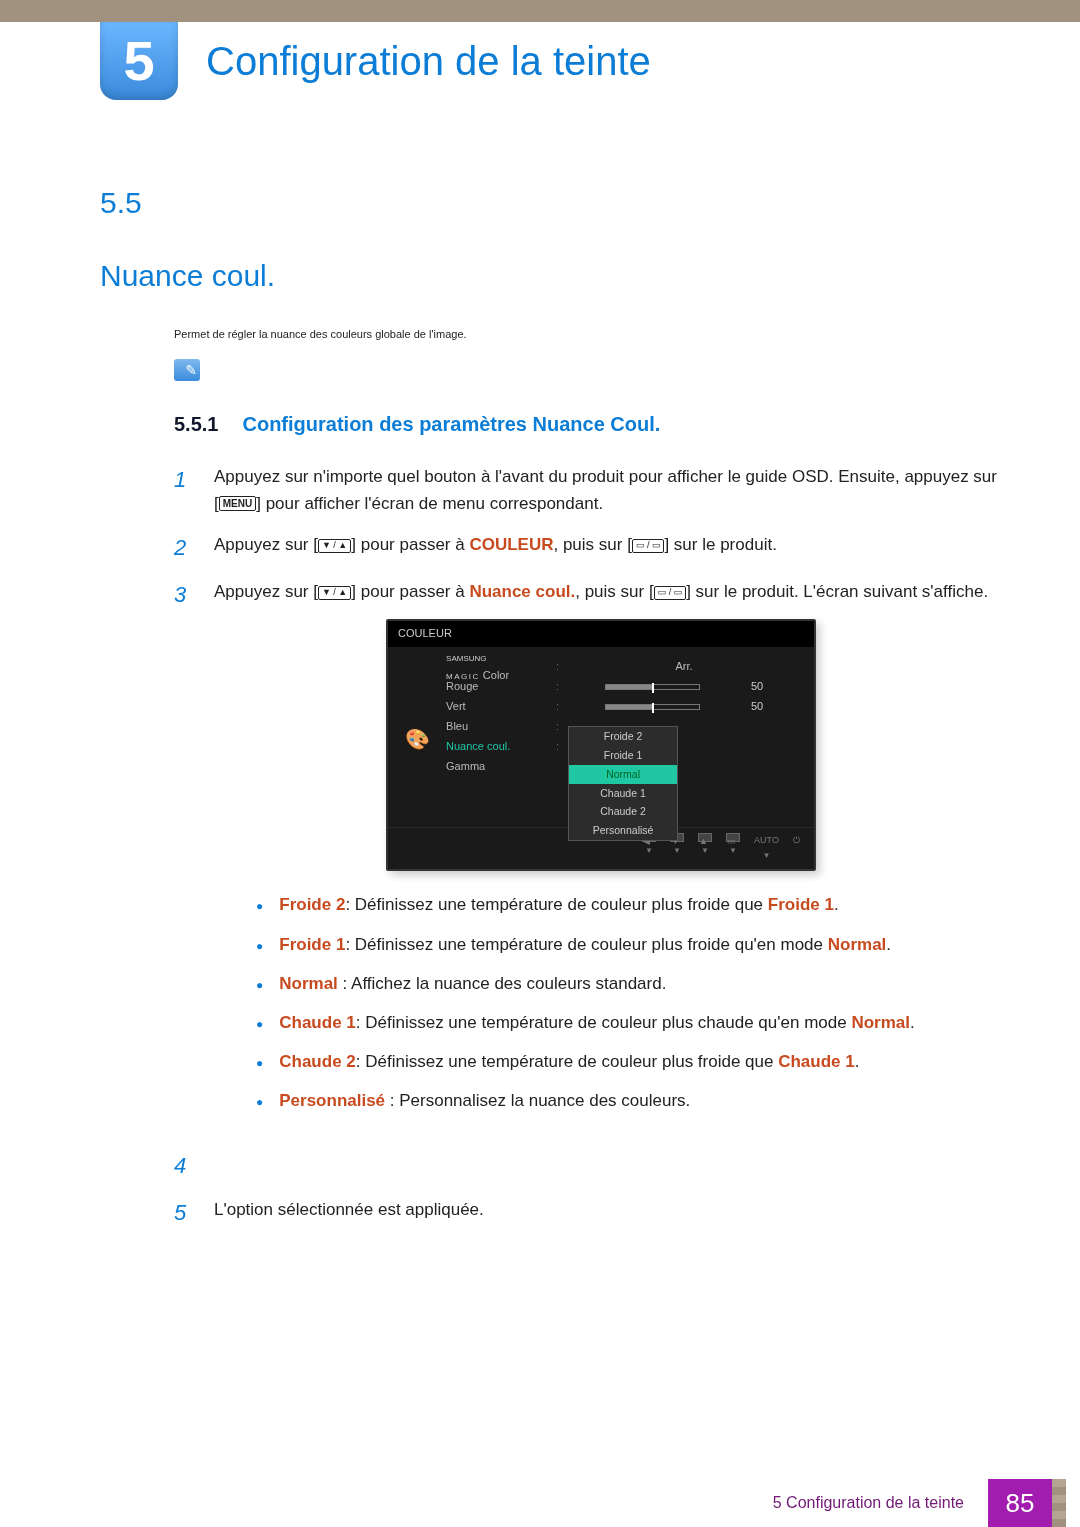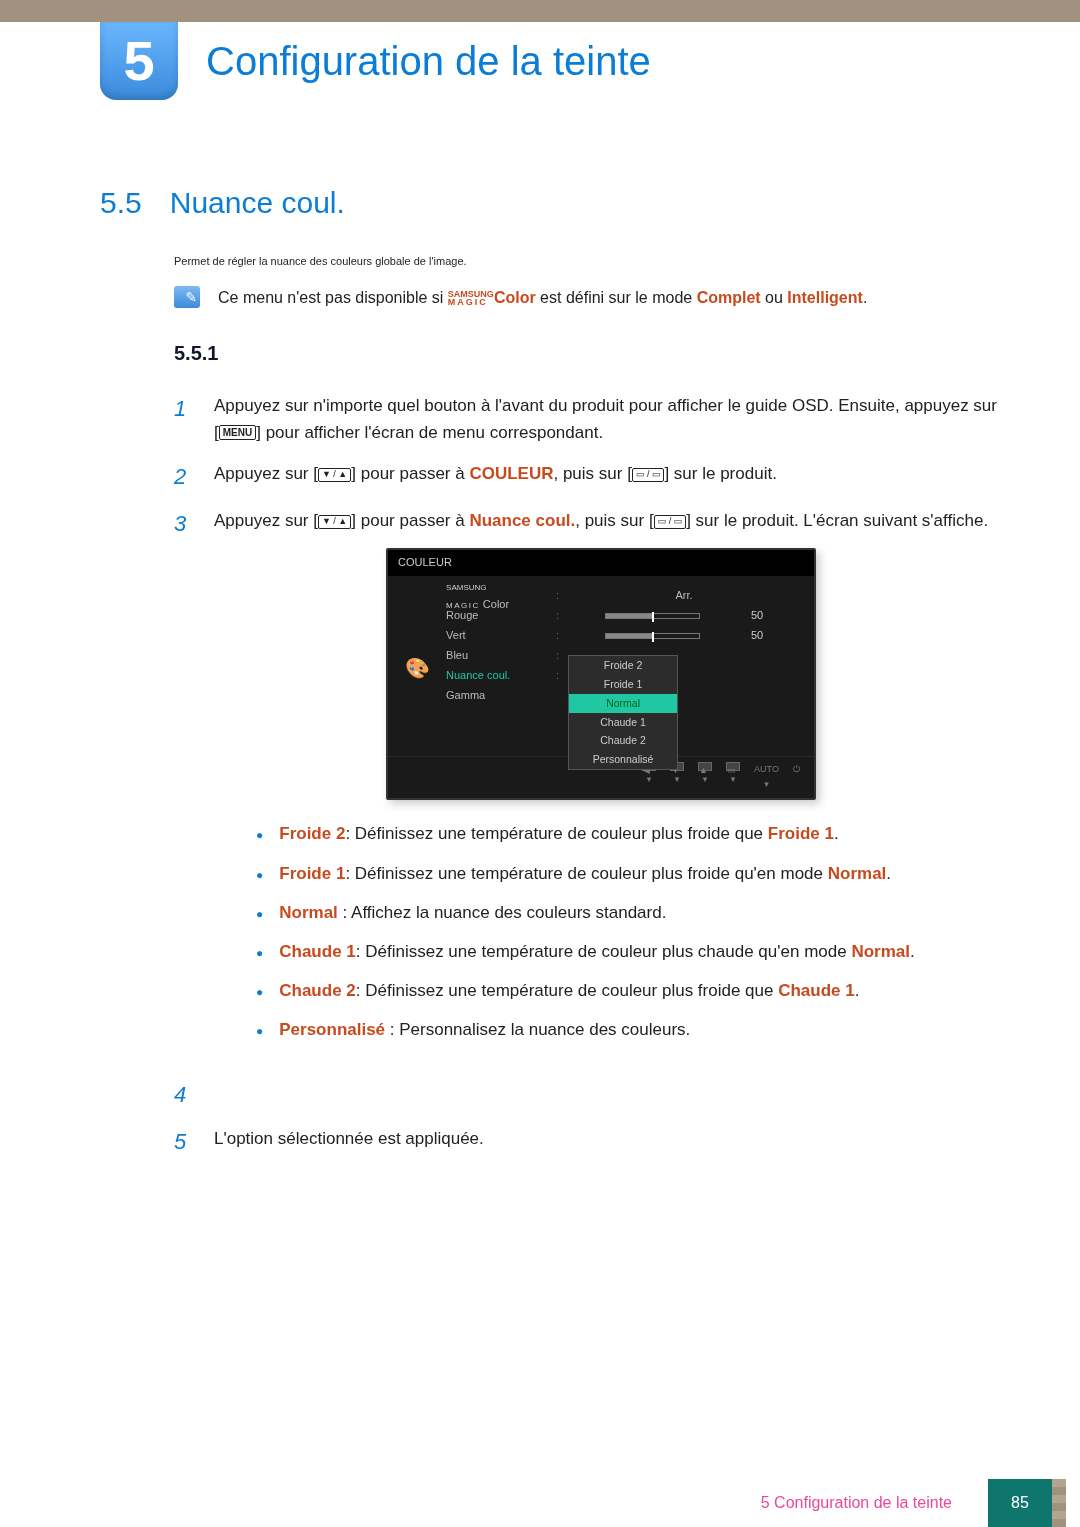--- a/index.html
+++ b/index.html
@@ -39,21 +39,21 @@
     color: #0b7dd6;
     margin-left: 28px;
     font-weight: normal;
   }
   .content {
     position: absolute;
     top: 180px;
     left: 100px;
     right: 80px;
   }
-  .section-row { display: flex; gap: 28px; margin-bottom: 28px; }
+  .section-row { display: flex; gap: 28px; margin-bottom: 28px; flex-direction: column; }
   .section-num { color: #0b7dd6; font-size: 30px; }
   .section-title { color: #0b7dd6; font-size: 30px; }
   .intro { margin: 0 0 16px 74px; font-size: 11px; }
   .note-row {
     display: flex; gap: 18px; align-items: flex-start;
     margin-left: 74px; margin-bottom: 28px;
     font-size: 16px;
   }
   .note-icon {
     width: 26px; height: 22px; flex: 0 0 26px;
@@ -116,27 +116,27 @@
   .bullets .b { display:flex; gap:16px; margin-bottom:12px; font-size:17px; }
   .bullets .dot { color:#0b7dd6; font-size:12px; margin-top:6px;}
 
   
   .footer {
     position:absolute; bottom:0; left:0; width:100%;
     display:flex; justify-content:flex-end; align-items:stretch;
     height:48px;
   }
   .footer-text {
-    display:flex; align-items:center; padding-right:36px;
-    color:#ec4899; font-size:16px;
+    display:flex; align-items:center; padding-right:24px;
+    color:#701a75; font-size:16px;
   }
   .footer-page {
-    width:64px; background:#0f766e; color:#fff;
+    width:64px; background:#a21caf; color:#fff;
     display:flex; align-items:center; justify-content:center;
-    font-size:16px;
+    font-size:26px;
   }
   .footer-pattern{
     flex:0 0 14px;
     background:repeating-linear-gradient(0deg,#a19280 0 8px,#b3a590 8px 16px);
     margin-right:14px;
   }
 </style>
 </head>
 <body>
 
@@ -151,27 +151,25 @@
 
   <div class="section-row">
     <div class="section-num">5.5</div>
     <div class="section-title">Nuance coul.</div>
   </div>
 
   <p class="intro">Permet de régler la nuance des couleurs globale de l'image.</p>
 
   <div class="note-row">
     <div class="note-icon"></div>
-    <div>
-      <span>Ce menu n'est pas disponible si </span><span class="samsung-magic"><span>SAMSUNG</span><br><span class="line2">MAGIC</span></span><span class="magic-color-suffix">Color</span><span> est défini sur le mode </span><span class="orange-bold">Complet</span><span> ou </span><span class="orange-bold">Intelligent</span><span>.</span>
-    </div>
   </div>
 
   <div class="subsection-row">
     <div class="subsection-num">5.5.1</div>
+    <div class="subsection-title">Configuration des paramètres Nuance Coul.</div>
   </div>
 
   <div class="steps">
 
     <div class="step">
       <div class="step-num">1</div>
       <div class="step-text">
         <span>Appuyez sur n'importe quel bouton à l'avant du produit pour afficher le guide OSD. Ensuite, appuyez sur [</span><span class="key">MENU</span><span>] pour afficher l'écran de menu correspondant.</span>
       </div>
     </div>

